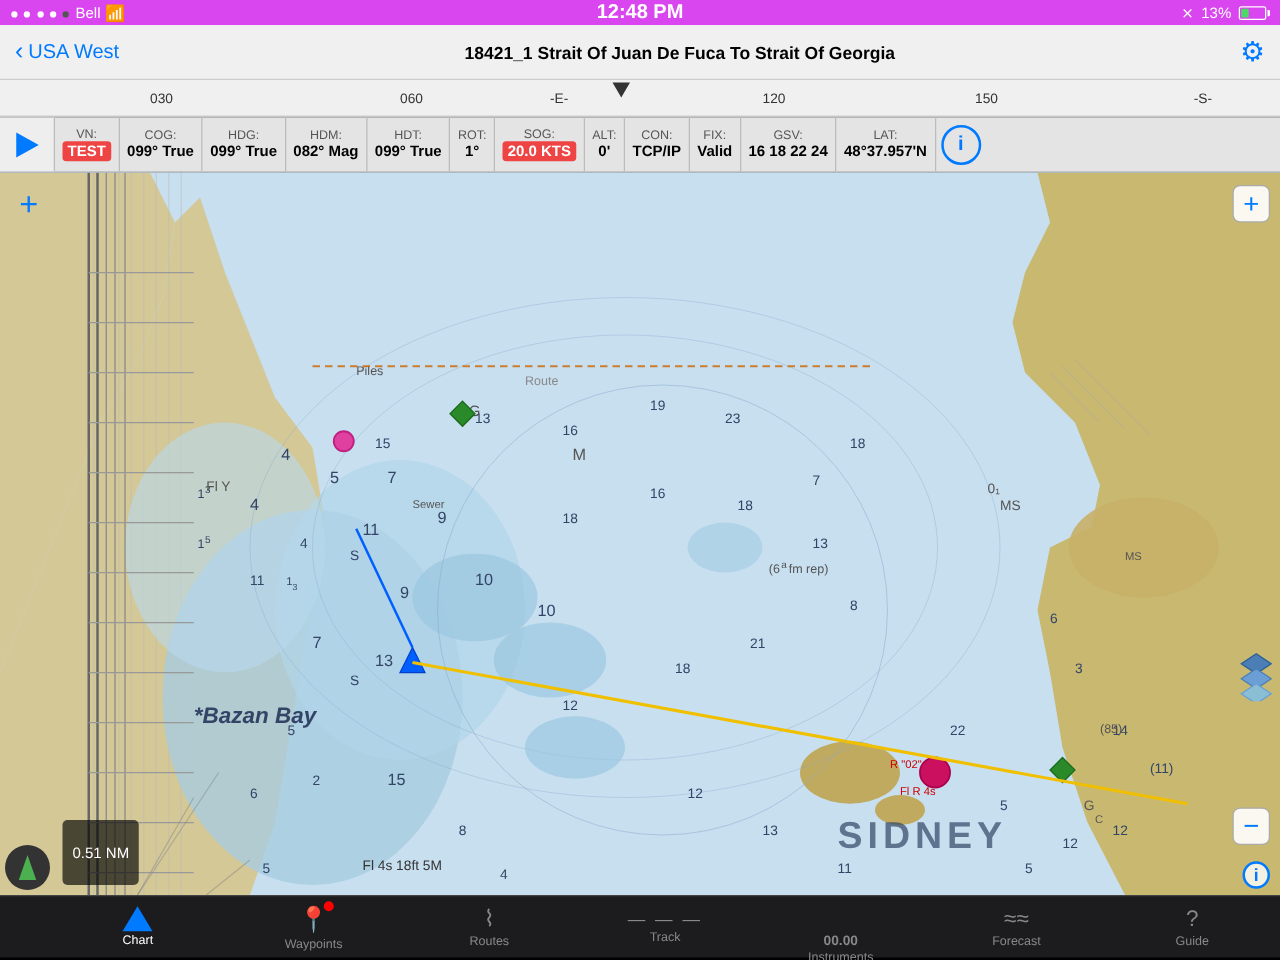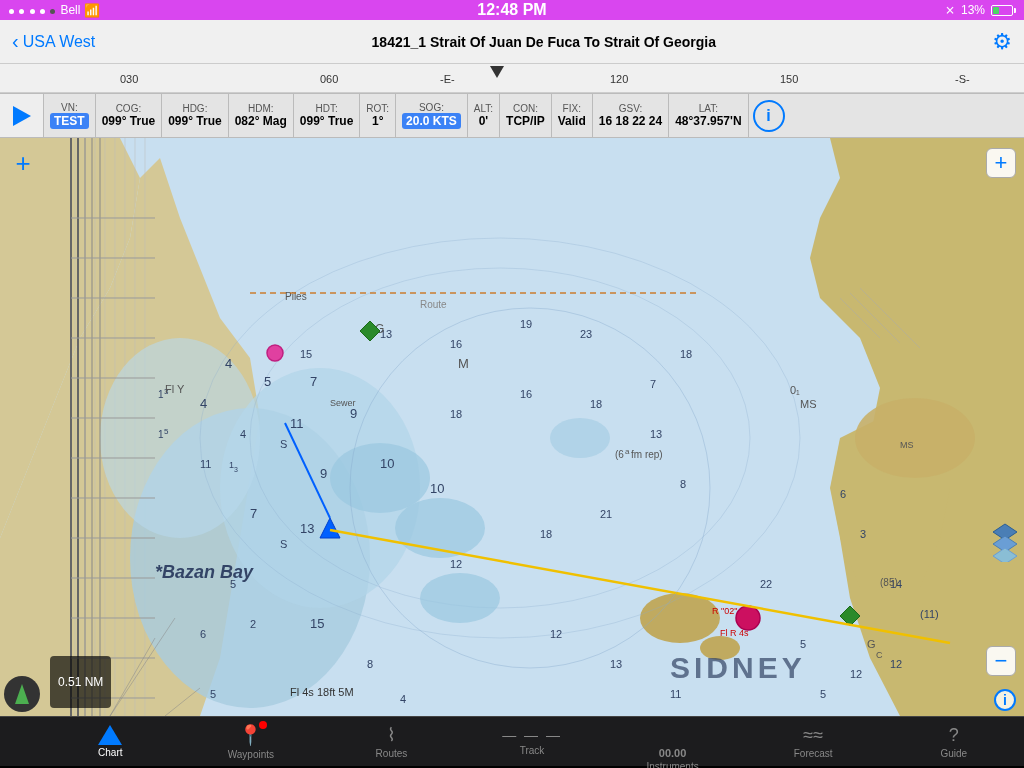--- a/index.html
+++ b/index.html
@@ -104,21 +104,21 @@
     .data-label {
       font-size: 10px;
       color: #555;
       font-weight: 400;
     }
     .data-value {
       font-size: 12px;
       color: #000;
       font-weight: 600;
     }
-    .data-value.highlight { background: #3b82f6; color: #fff; padding: 1px 4px; border-radius: 3px; }
+    .data-value.highlight { background: #ef4444; color: #fff; padding: 1px 4px; border-radius: 3px; }
     .info-btn {
       width: 32px;
       height: 32px;
       border-radius: 50%;
       border: 2px solid #007AFF;
       color: #007AFF;
       display: flex;
       align-items: center;
       justify-content: center;
       font-size: 16px;

